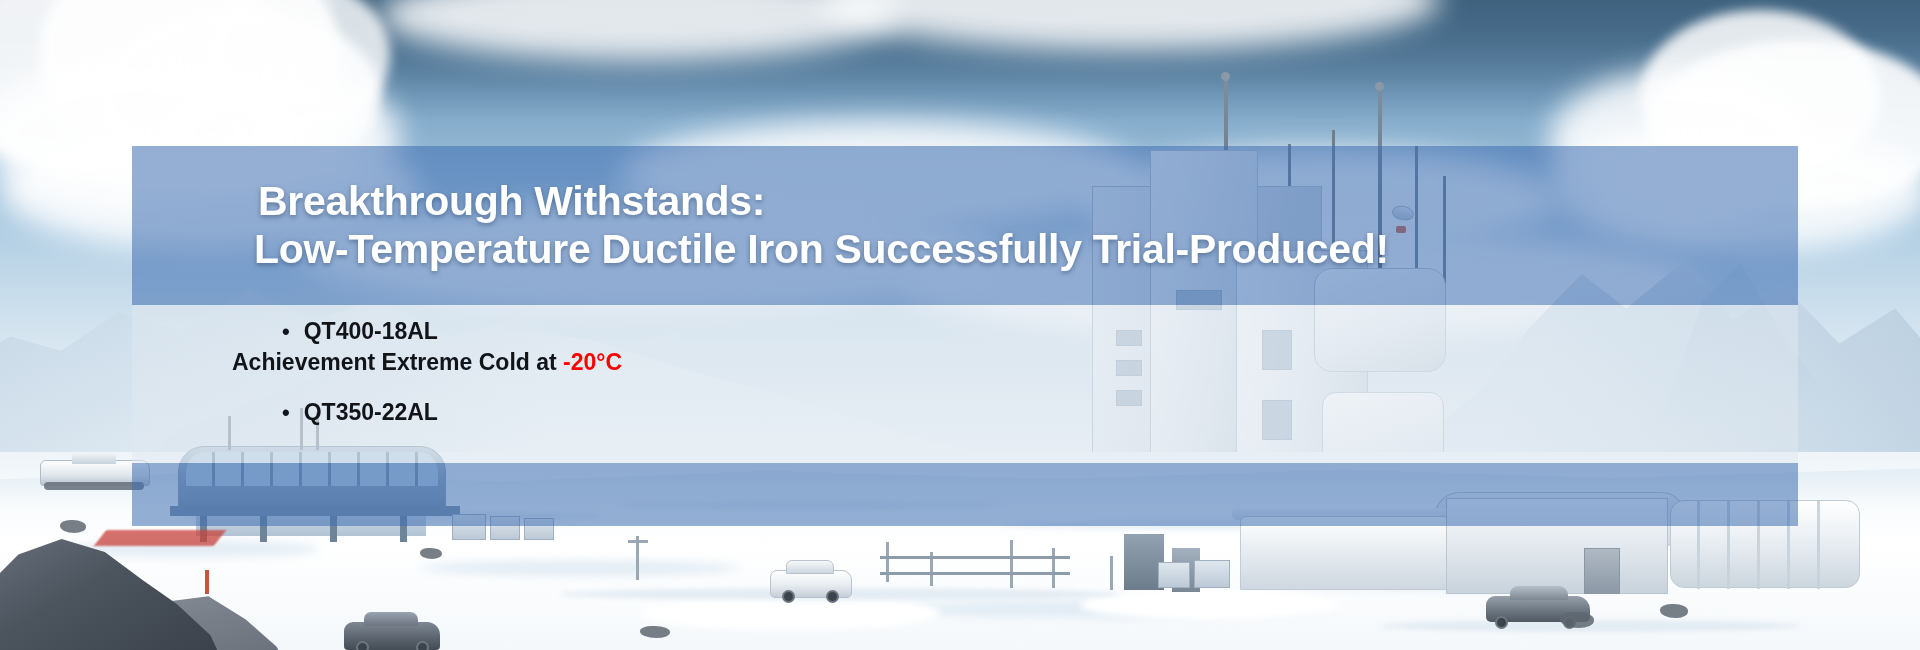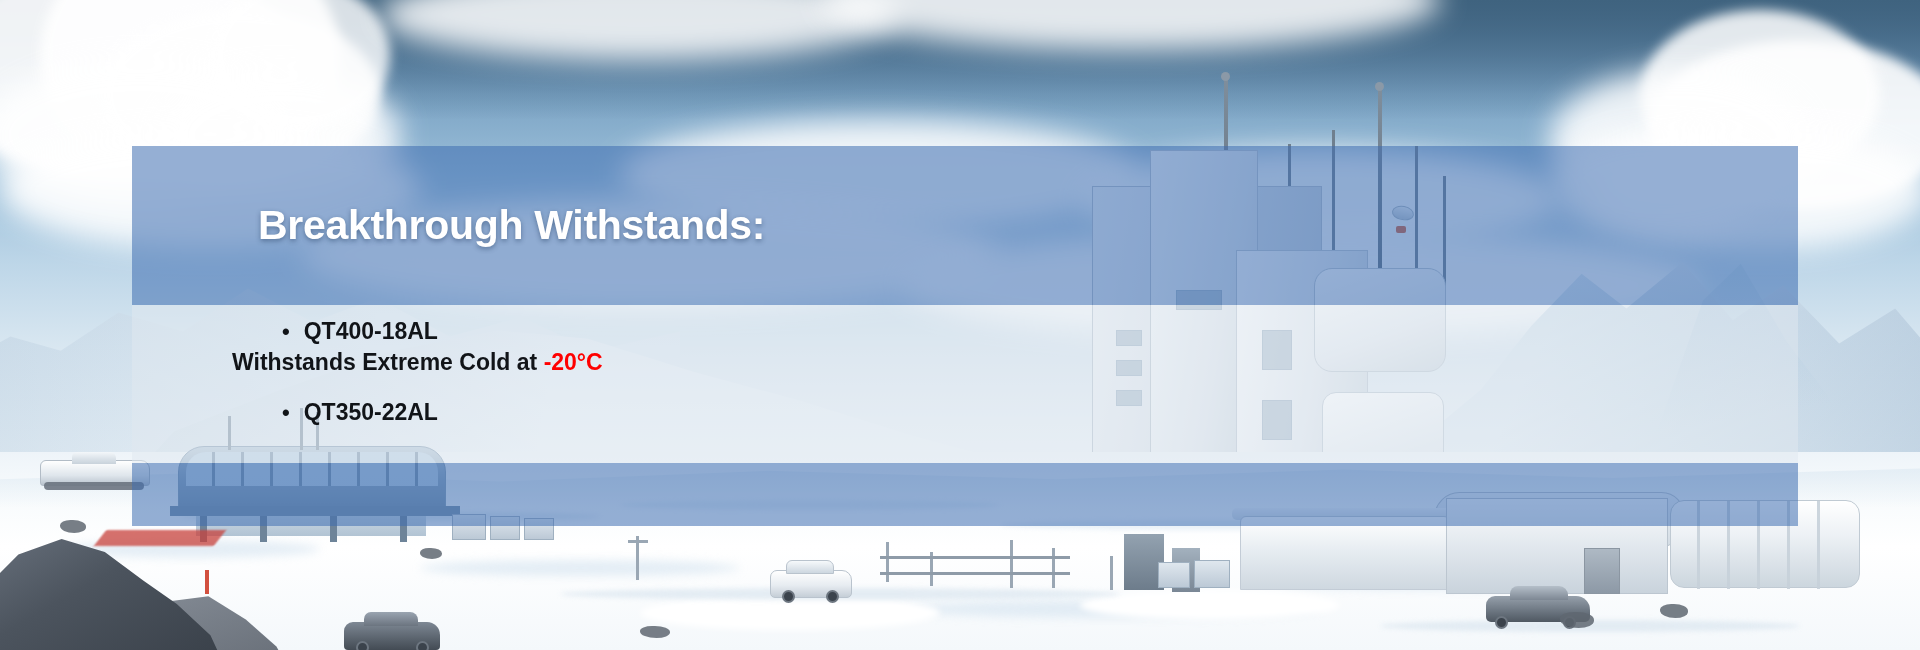--- a/index.html
+++ b/index.html
@@ -537,31 +537,32 @@
     <div class="rock-sm" style="left:1560px;top:612px; width:34px; height:16px;"></div>
     <div class="rock-sm" style="left:1660px;top:604px; width:28px; height:14px;"></div>
     <div class="rock-2"></div>
     <div class="rock"></div>
   </div>
 
   <div class="overlay">
 
     <div class="band-title">
       <div class="title-line">Breakthrough Withstands:</div>
+      <div class="title-line title-line-2">Low-Temperature Ductile Iron Successfully Trial-Produced!</div>
     </div>
 
     <div class="band-body">
 
       <div class="bullet-group">
         <div class="bullet-row">
           <span class="bullet-dot">•</span>
           <span>QT400-18AL</span>
         </div>
         <div class="bullet-sub">
-          <span>Withstands Extreme Cold at </span><span class="temp">-20°C</span>
+          <span>Achievement Extreme Cold at </span><span class="temp">-20°C</span>
         </div>
       </div>
 
       <div class="bullet-group">
         <div class="bullet-row">
           <span class="bullet-dot">•</span>
           <span>QT350-22AL</span>
         </div>
       </div>
 

